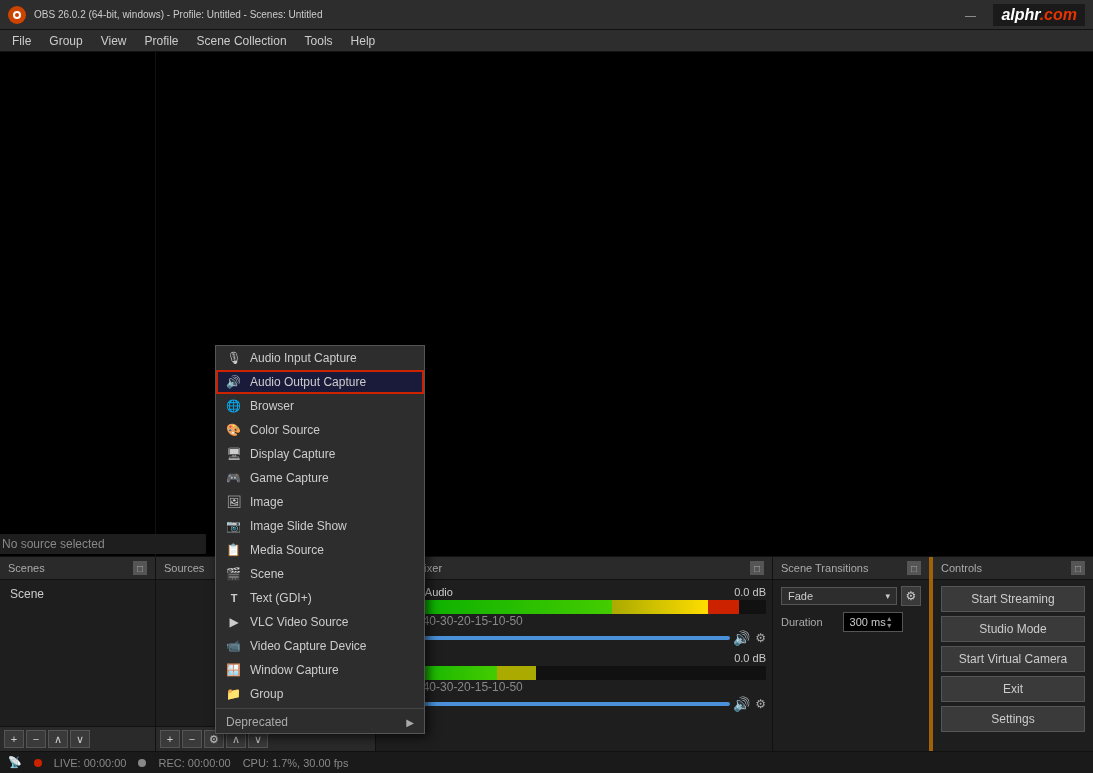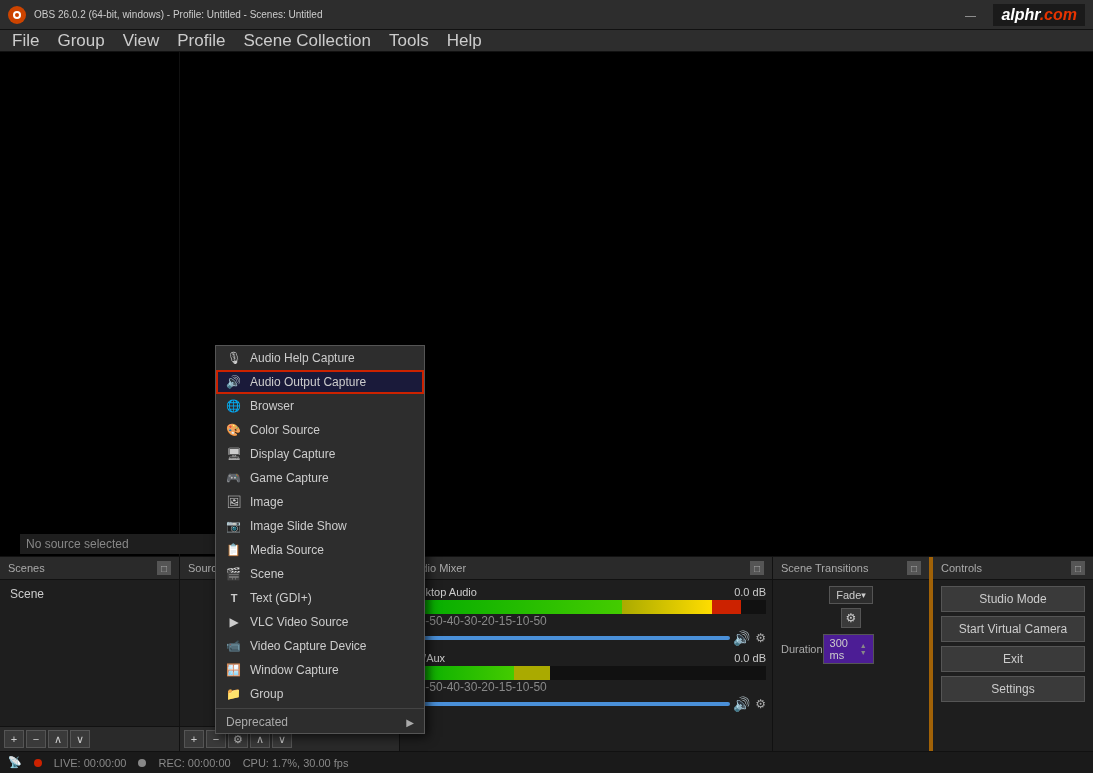--- a/index.html
+++ b/index.html
@@ -73,21 +73,21 @@
       display: flex;
       align-items: center;
       padding: 0 4px;
       border-bottom: 1px solid #111;
       gap: 2px;
     }
     .menu-item {
       padding: 2px 8px;
       cursor: pointer;
       color: #ccc;
-      font-size: 17px;
+      font-size: 12px;
     }
     .panel-header {
       background: #2a2a2a;
       padding: 4px 8px;
       font-size: 11px;
       color: #aaa;
       display: flex;
       align-items: center;
       justify-content: space-between;
       border-bottom: 1px solid #111;
@@ -240,21 +240,20 @@
     #transitions-content {
       padding: 6px 8px;
       display: flex;
       flex-direction: column;
       gap: 6px;
     }
     .transition-select {
       display: flex;
       align-items: center;
       gap: 4px;
-      flex-direction: column;
     }
     .select-box {
       background: #2d2d2d;
       border: 1px solid #555;
       color: #ccc;
       padding: 2px 6px;
       font-size: 11px;
       flex: 1;
       display: flex;
       align-items: center;
@@ -270,31 +269,31 @@
       display: flex;
       align-items: center;
       justify-content: center;
       cursor: pointer;
       font-size: 12px;
       color: #ccc;
     }
     .duration-row {
       display: flex;
       align-items: center;
-      gap: 0;
+      gap: 20px;
       font-size: 11px;
       color: #aaa;
     }
     .duration-input {
-      background: #4c1d95;
+      background: #000000;
       border: 1px solid #555;
       color: #ccc;
       padding: 2px 6px;
       font-size: 11px;
-      width: 51px;
+      width: 60px;
       display: flex;
       align-items: center;
       justify-content: flex-start;
     }
     .spin-arrows {
       display: flex;
       flex-direction: column;
       font-size: 7px;
       color: #888;
     }
@@ -373,21 +372,21 @@
     <span class="menu-item">Group</span>
     <span class="menu-item">View</span>
     <span class="menu-item">Profile</span>
     <span class="menu-item">Scene Collection</span>
     <span class="menu-item">Tools</span>
     <span class="menu-item">Help</span>
   </div>
 
   <div style="display:flex; flex:1; position:relative; overflow:hidden;">
 
-    <div style="display:flex; flex-direction:column; width:180px; border-right:1px solid #111;">
+    <div style="display:flex; flex-direction:column; width:156px; border-right:1px solid #111;">
 
       <div style="flex:1; background:#000;"></div>
 
       <div style="height:195px; border-top:1px solid #111; display:flex; flex-direction:column;">
         <div class="panel-header">
           <span>Scenes</span>
           <div class="panel-header-icon">□</div>
         </div>
         <div id="scenes-content">
           <div class="scene-item">Scene</div>
@@ -519,34 +518,35 @@
             </div>
           </div>
         </div>
 
         <div style="width:160px; display:flex; flex-direction:column;">
           <div class="panel-header">
             <span>Controls</span>
             <div class="panel-header-icon">□</div>
           </div>
           <div id="controls-content">
+            <button class="ctrl-btn">Start Streaming</button>
             <button class="ctrl-btn">Studio Mode</button>
             <button class="ctrl-btn">Start Virtual Camera</button>
             <button class="ctrl-btn">Exit</button>
             <button class="ctrl-btn">Settings</button>
           </div>
         </div>
       </div>
     </div>
   </div>
 
   <div id="context-menu" style="position:absolute; left:215px; top:345px; background:#2d2d2d; border:1px solid #555; z-index:200; width:210px; box-shadow:3px 3px 10px rgba(0,0,0,0.7);">
     <div class="ctx-item">
       <span class="ctx-icon">🎙</span>
-      <span>Audio Help Capture</span>
+      <span>Audio Input Capture</span>
     </div>
     <div class="ctx-item highlighted" style="background:#1a1a3a; outline:2px solid #cc2200; outline-offset:-2px;">
       <span class="ctx-icon">🔊</span>
       <span>Audio Output Capture</span>
     </div>
     <div class="ctx-item">
       <span class="ctx-icon">🌐</span>
       <span>Browser</span>
     </div>
     <div class="ctx-item">

